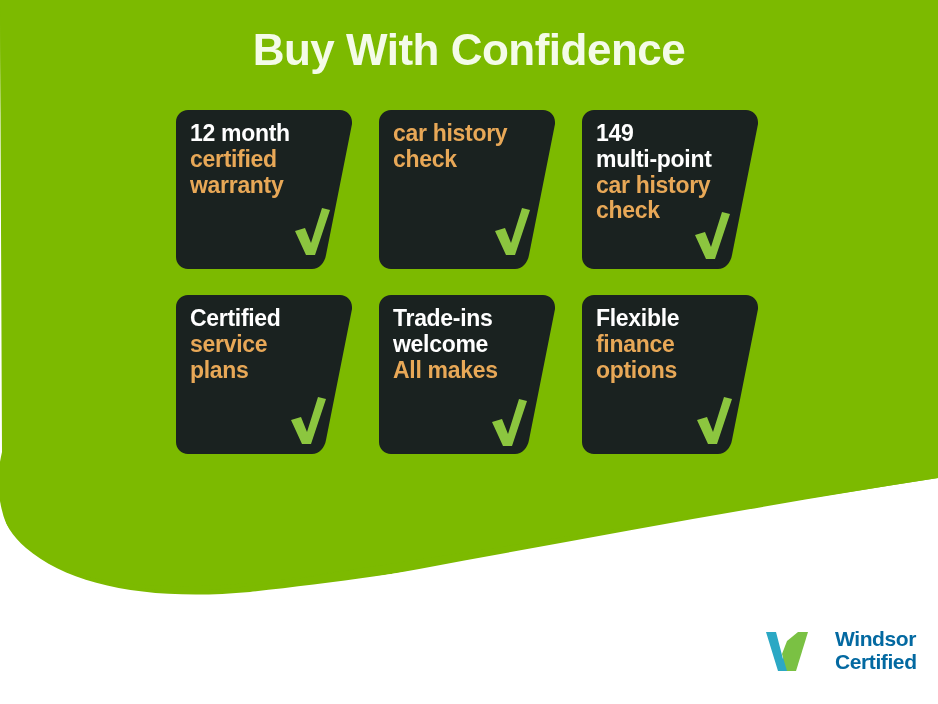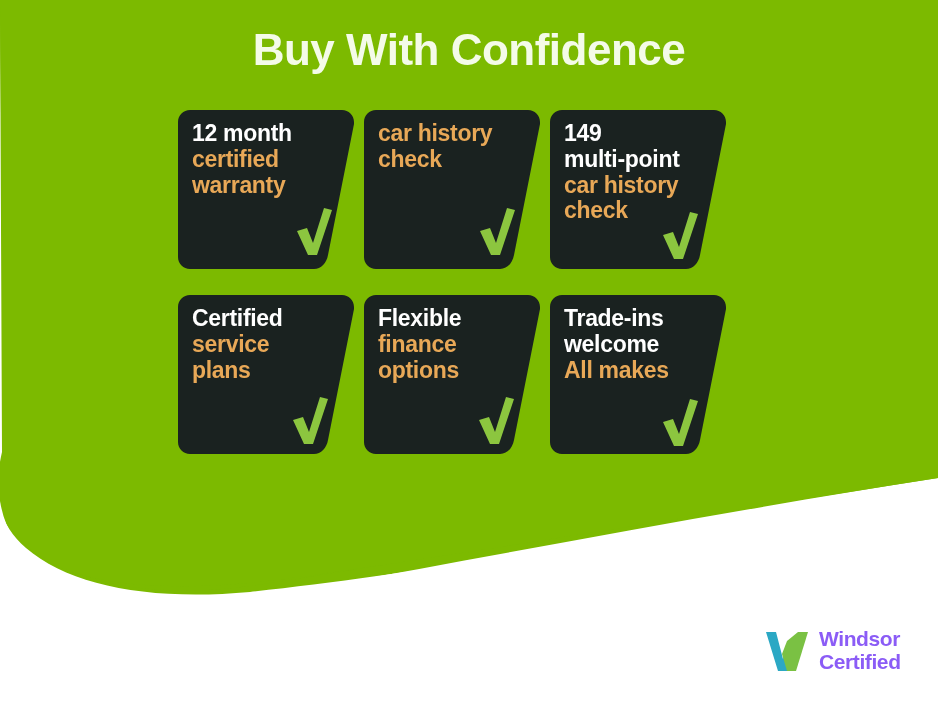--- a/index.html
+++ b/index.html
@@ -47,22 +47,23 @@
   
   #cards {
     position: absolute;
     left: 178px;
     top: 110px;
     width: 580px;
     z-index: 4;
   }
   .card-row {
     display: flex;
-    gap: 10px;
+    gap: 27px;
     margin-bottom: 26px;
+    justify-content: flex-end;
   }
   .card {
     position: relative;
     width: 176px;
     height: 159px;
     flex: 0 0 176px;
   }
   .card-bg {
     position: absolute;
     inset: 0;
@@ -106,22 +107,23 @@
   }
   #logo-mark { width: 46px; height: 42px; display: block; }
   #logo-words {
     display: flex;
     flex-direction: column;
     line-height: 1.08;
   }
   #logo-words div {
     font-size: 21px;
     font-weight: bold;
-    color: #8b5cf6;
+    color: #0369a1;
     letter-spacing: -0.4px;
+    margin-left: 16px;
   }
 </style>
 </head>
 <body>
 
 <div id="stage">
 
   <svg id="bg-shape" viewBox="0 0 938 704" preserveAspectRatio="none" aria-hidden="true">
     <path d="M 0,0 L 938,0 L 938,481 L 760,513 C 600,543 400,576 250,592
              C 150,601 70,586 26,548 C -2,524 -8,492 4,462 L 0,0 Z" fill="#7cba00"></path>
@@ -213,41 +215,41 @@
         </svg>
       </div>
 
       <div class="card">
         <svg class="card-bg" viewBox="0 0 176 159" aria-hidden="true">
           <path d="M 12,0 L 164,0 C 170.6,0 176,5.4 176,12 L 176,14 L 150,145
                    C 148.6,153.1 143.1,159 136,159 L 12,159
                    C 5.4,159 0,153.6 0,147 L 0,12 C 0,5.4 5.4,0 12,0 Z" fill="#1a2220"></path>
         </svg>
         <div class="card-text">
+          <div class="card-line line-white">Trade-ins</div>
+          <div class="card-line line-white">welcome</div>
+          <div class="card-line line-accent">All makes</div>
+        </div>
+        <svg class="tick" style="left:110px; top:102px;" viewBox="0 0 40 50" aria-hidden="true">
+          <path d="M 3,25 L 13,22 L 19,37 L 30,2 L 38,4 L 23,49 L 14,49 Z" fill="#8cc63f"></path>
+        </svg>
+      </div>
+
+      <div class="card">
+        <svg class="card-bg" viewBox="0 0 176 159" aria-hidden="true">
+          <path d="M 12,0 L 164,0 C 170.6,0 176,5.4 176,12 L 176,14 L 150,145
+                   C 148.6,153.1 143.1,159 136,159 L 12,159
+                   C 5.4,159 0,153.6 0,147 L 0,12 C 0,5.4 5.4,0 12,0 Z" fill="#1a2220"></path>
+        </svg>
+        <div class="card-text">
           <div class="card-line line-white">Flexible</div>
           <div class="card-line line-accent">finance</div>
           <div class="card-line line-accent">options</div>
         </div>
         <svg class="tick" style="left:112px; top:100px;" viewBox="0 0 40 50" aria-hidden="true">
-          <path d="M 3,25 L 13,22 L 19,37 L 30,2 L 38,4 L 23,49 L 14,49 Z" fill="#8cc63f"></path>
-        </svg>
-      </div>
-
-      <div class="card">
-        <svg class="card-bg" viewBox="0 0 176 159" aria-hidden="true">
-          <path d="M 12,0 L 164,0 C 170.6,0 176,5.4 176,12 L 176,14 L 150,145
-                   C 148.6,153.1 143.1,159 136,159 L 12,159
-                   C 5.4,159 0,153.6 0,147 L 0,12 C 0,5.4 5.4,0 12,0 Z" fill="#1a2220"></path>
-        </svg>
-        <div class="card-text">
-          <div class="card-line line-white">Trade-ins</div>
-          <div class="card-line line-white">welcome</div>
-          <div class="card-line line-accent">All makes</div>
-        </div>
-        <svg class="tick" style="left:110px; top:102px;" viewBox="0 0 40 50" aria-hidden="true">
           <path d="M 3,25 L 13,22 L 19,37 L 30,2 L 38,4 L 23,49 L 14,49 Z" fill="#8cc63f"></path>
         </svg>
       </div>
 
     </div>
   </div>
 
   <div id="logo">
     <svg id="logo-mark" viewBox="0 0 46 42" aria-hidden="true">
       <path d="M 2,2 L 12,2 L 19,29 L 23,14 L 28,24 L 23,41 L 14,41 Z" fill="#2ba8c4"></path>

